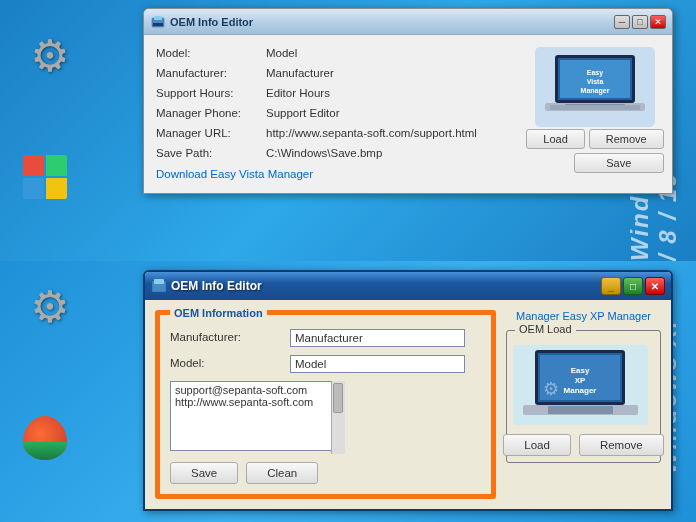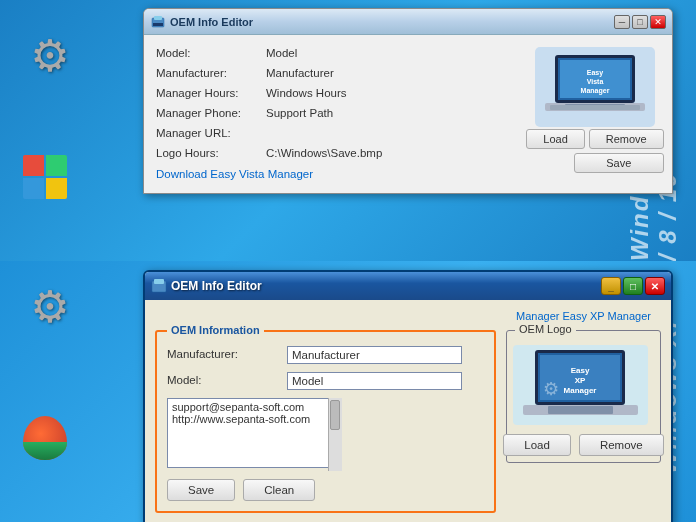--- a/index.html
+++ b/index.html
@@ -221,26 +221,25 @@
 
     .window-xp-content {
       padding: 10px;
       background: #ece9d8;
       display: flex;
       gap: 10px;
     }
 
     .oem-info-section {
       flex: 1;
-      border: 2px solid #f97316;
+      border: 5px solid #f97316;
       border-radius: 3px;
       padding: 10px;
       padding-top: 14px;
       position: relative;
-      margin-top: 20px;
     }
 
     .oem-info-legend {
       position: absolute;
       top: -8px;
       left: 10px;
       background: #ece9d8;
       padding: 0 4px;
       color: #1a56a0;
       font-size: 11px;
@@ -415,32 +414,33 @@
 
         <div class="form-row">
           <span class="form-label-vista">Model:</span>
           <span class="form-value-vista">Model</span>
         </div>
         <div class="form-row">
           <span class="form-label-vista">Manufacturer:</span>
           <span class="form-value-vista">Manufacturer</span>
         </div>
         <div class="form-row">
-          <span class="form-label-vista">Manager Hours:</span>
-          <span class="form-value-vista">Windows Hours</span>
+          <span class="form-label-vista">Support Hours:</span>
+          <span class="form-value-vista">Editor Hours</span>
         </div>
         <div class="form-row">
           <span class="form-label-vista">Manager Phone:</span>
-          <span class="form-value-vista">Support Path</span>
+          <span class="form-value-vista">Support Editor</span>
         </div>
         <div class="form-row">
           <span class="form-label-vista">Manager URL:</span>
+          <span class="form-value-vista">http://www.sepanta-soft.com/support.html</span>
         </div>
         <div class="form-row">
-          <span class="form-label-vista">Logo Hours:</span>
+          <span class="form-label-vista">Save Path:</span>
           <span class="form-value-vista">C:\Windows\Save.bmp</span>
         </div>
         <div style="margin-top:8px;">
           <a class="link-blue">Download Easy Vista Manager</a>
         </div>
       </div>
 
       <div class="logo-area-vista">
 
         <svg class="laptop-svg" viewBox="0 0 120 80">
@@ -515,21 +515,21 @@
         <div class="xp-buttons-row">
           <button class="btn-xp">Save</button>
           <button class="btn-xp">Clean</button>
         </div>
       </div>
 
       <div class="oem-right-section">
         <a class="link-blue" style="font-size:11px; display:block; text-align:center;">Manager Easy XP Manager</a>
 
         <div class="oem-logo-box">
-          <div class="oem-logo-legend">OEM Logo</div>
+          <div class="oem-logo-legend">OEM Load</div>
           
           <svg width="135" height="80" viewBox="0 0 135 80">
             <rect width="135" height="80" rx="4" fill="#d0e8f0"></rect>
 
             <rect x="22" y="5" width="90" height="55" rx="3" fill="#1a2a4a"></rect>
             <rect x="25" y="8" width="84" height="49" fill="#2060a0"></rect>
             <rect x="27" y="10" width="80" height="45" fill="#3a80c0"></rect>
             <text x="67" y="28" text-anchor="middle" fill="white" font-size="8" font-weight="bold">Easy</text>
             <text x="67" y="38" text-anchor="middle" fill="white" font-size="8" font-weight="bold">XP</text>
             <text x="67" y="48" text-anchor="middle" fill="white" font-size="8" font-weight="bold">Manager</text>

